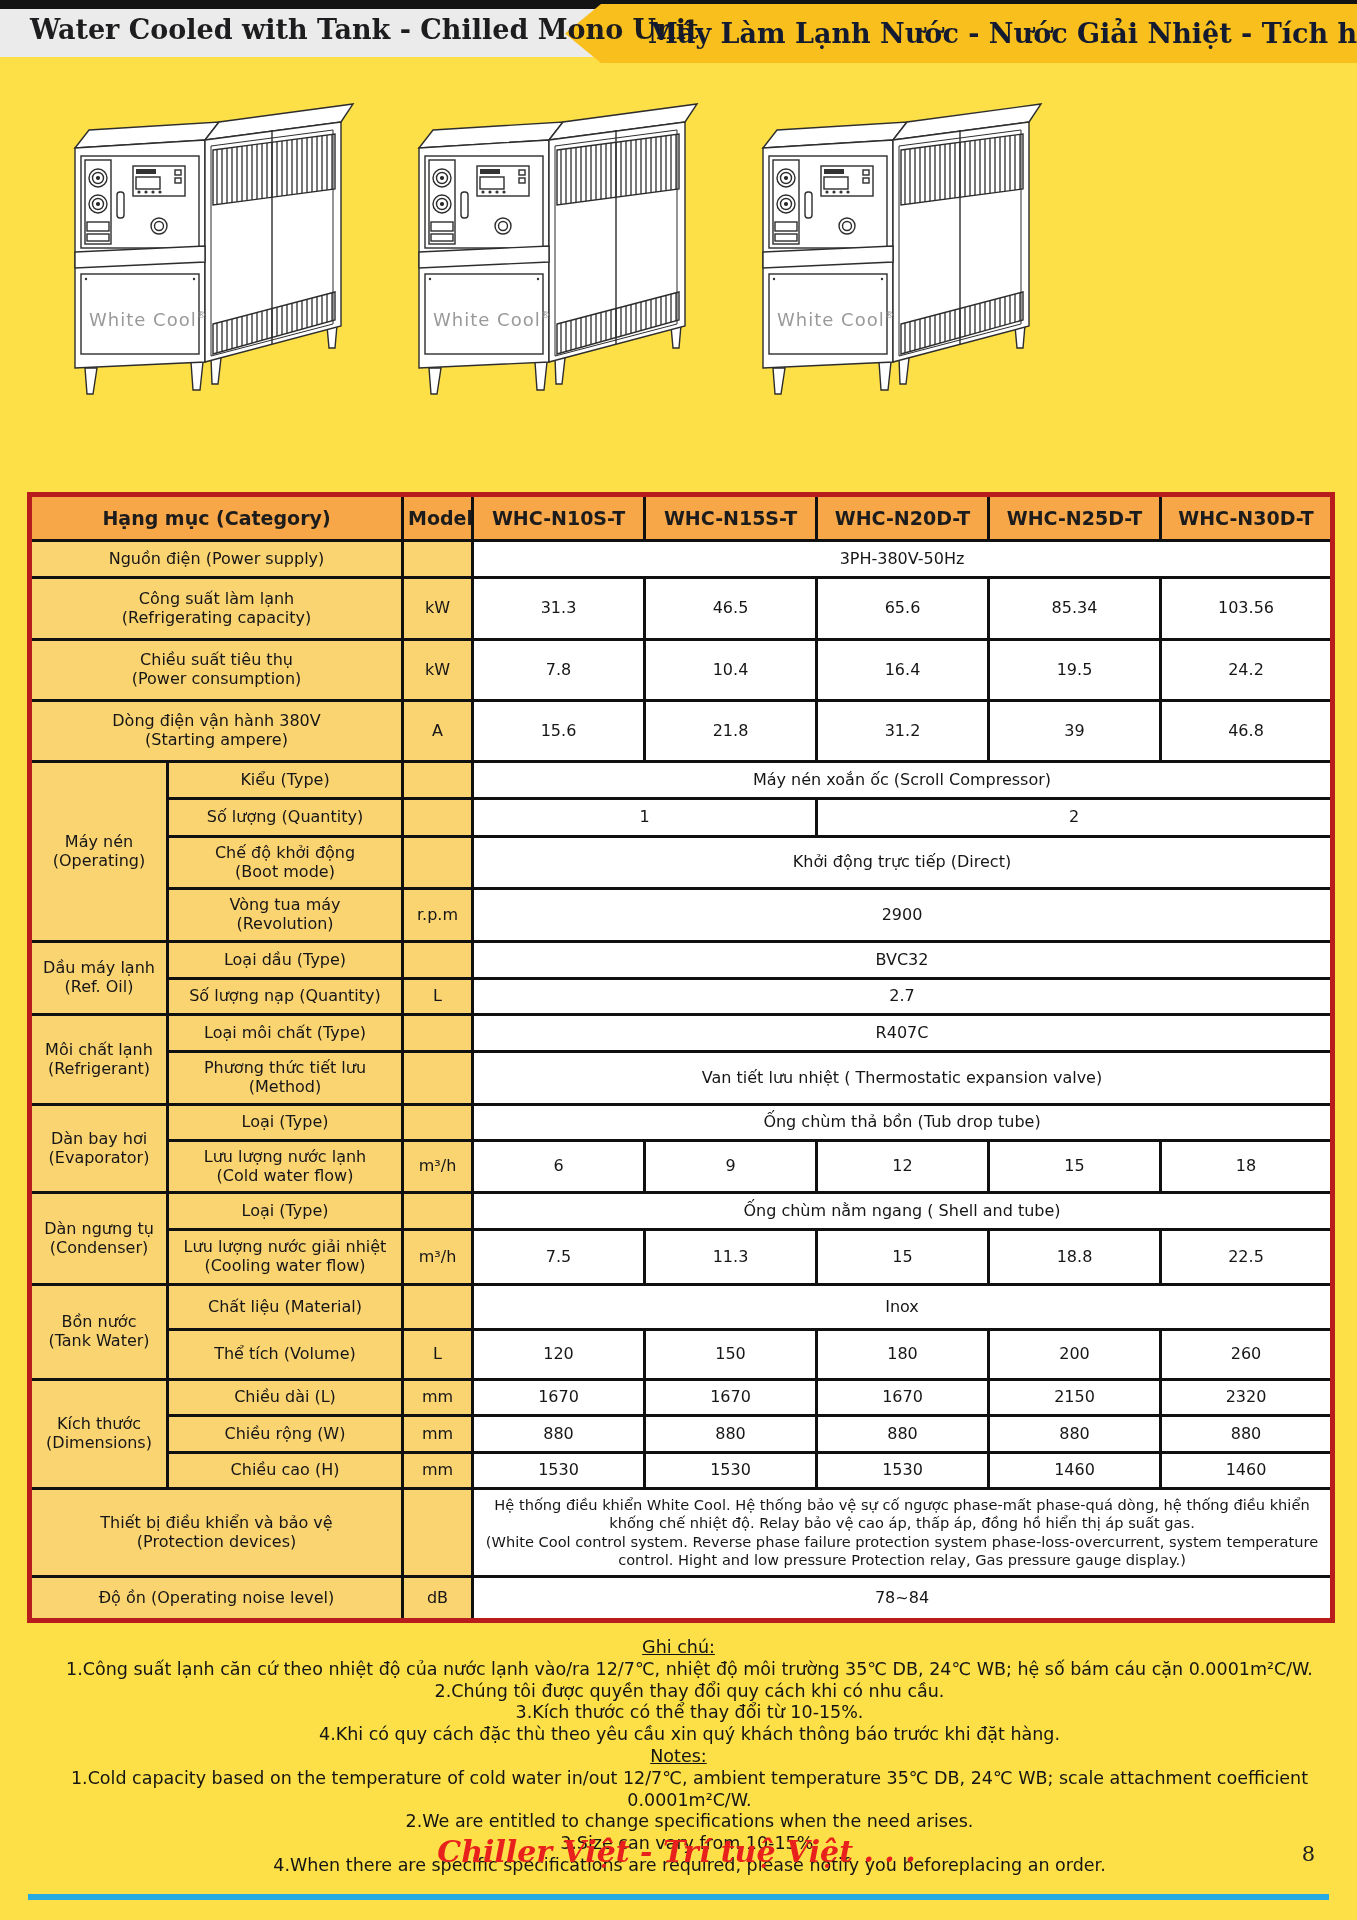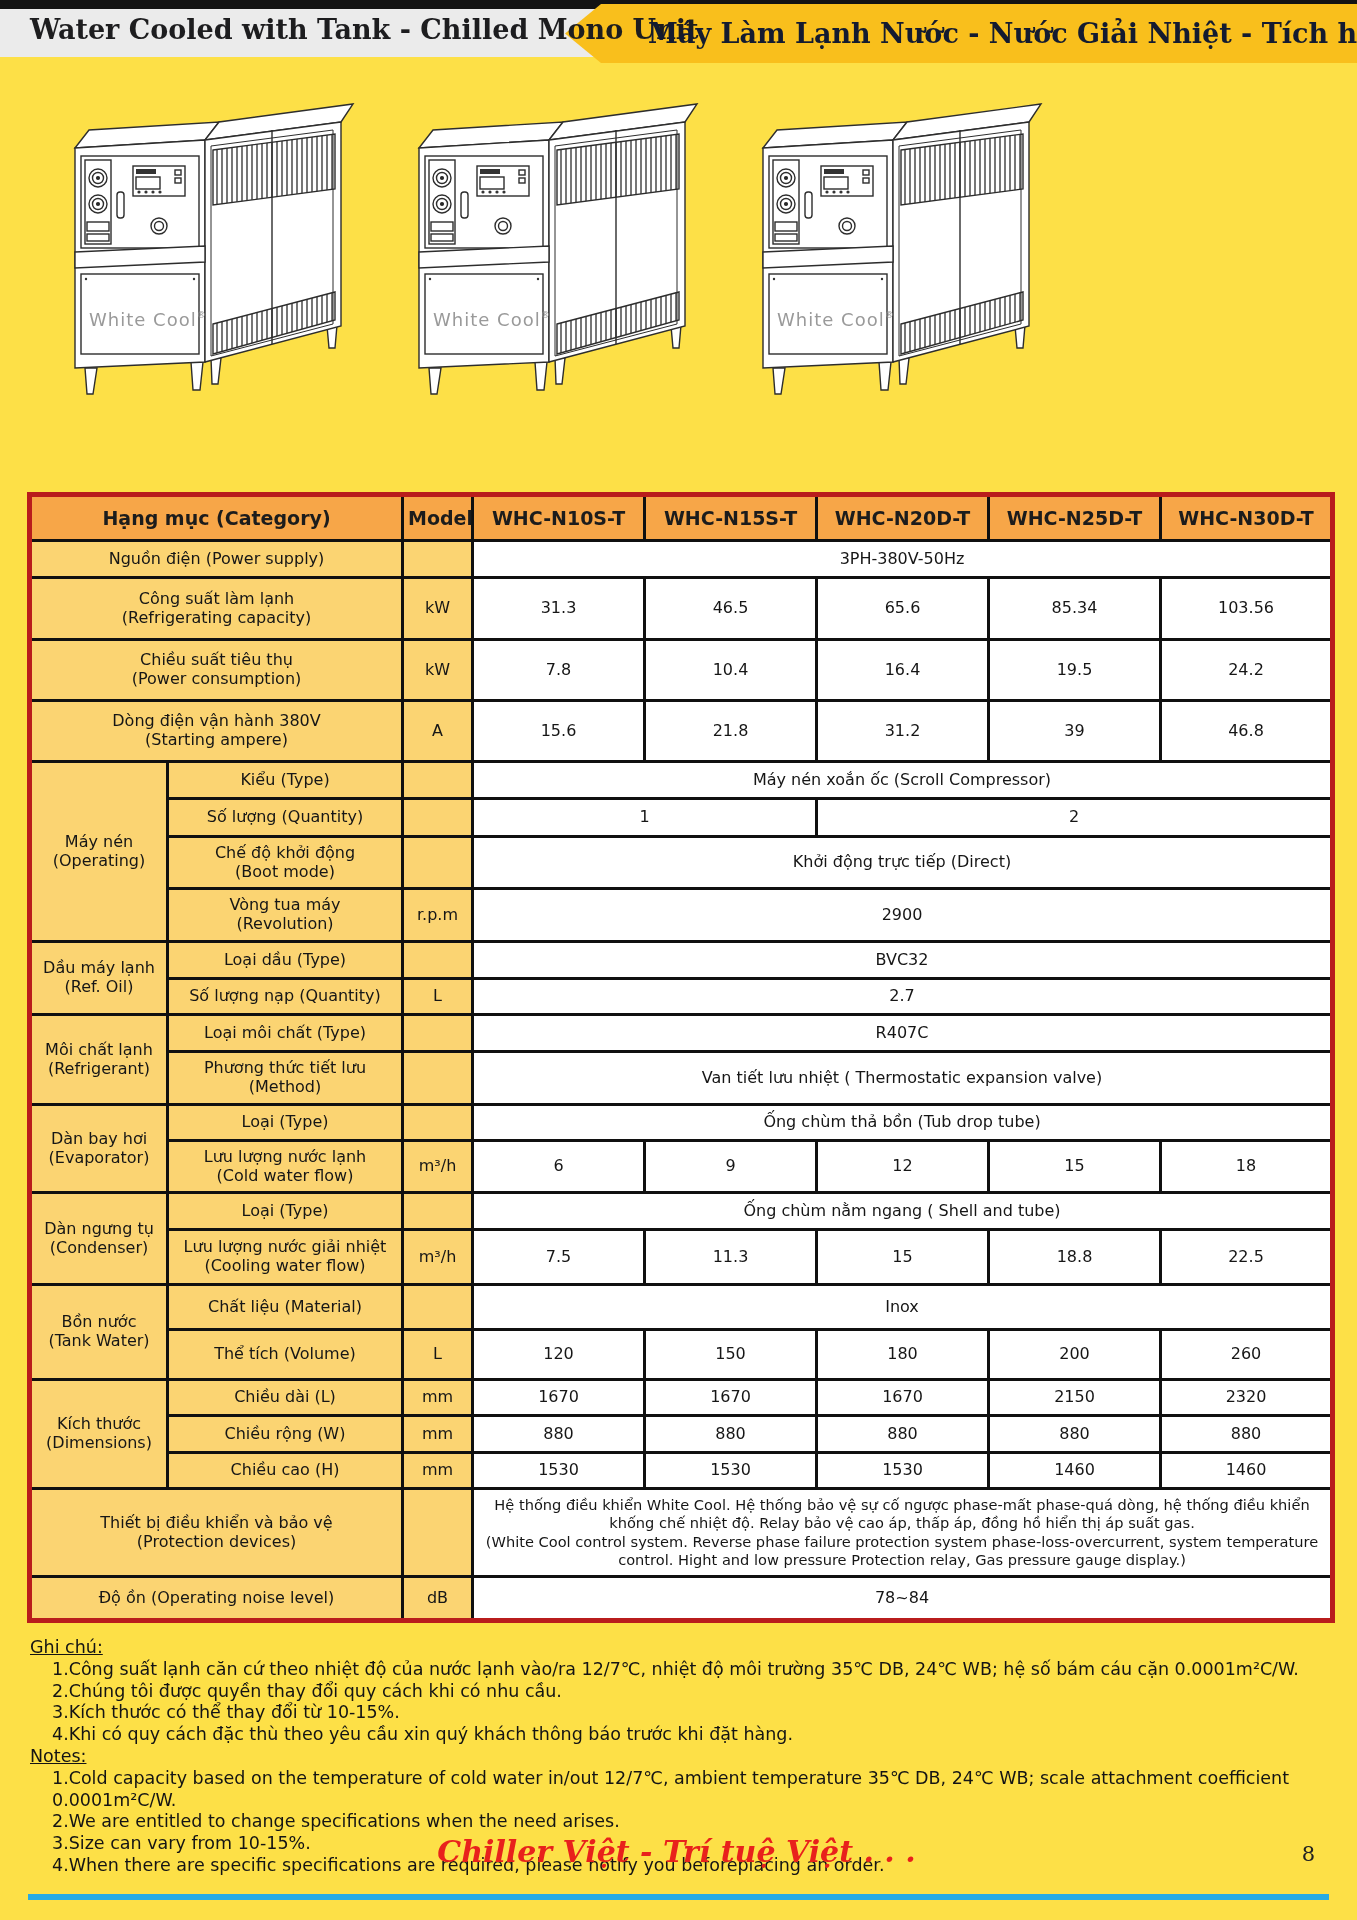--- a/index.html
+++ b/index.html
@@ -33,22 +33,22 @@
   .spec .l { display:block; }
   .spec .prot { font-size:14.6px; line-height:1.25; }
   tr.h37 td{height:37px} tr.h38 td{height:38px} tr.h36 td{height:36px}
   tr.h44 td{height:44px} tr.h45 td{height:45px} tr.h46 th{height:46px}
   tr.h50 td{height:50px} tr.h52 td{height:52px} tr.h53 td{height:53px}
   tr.h55 td{height:55px} tr.h61 td{height:61px} tr.h62 td{height:62px}
   tr.h88 td{height:88px}
 
   
   .notes { margin:14px 30px 0 30px; font-size:17.5px; color:#141414; line-height:21.8px; }
-  .notes .nh { text-decoration:underline; }
-  .notes .ni { padding-left:22px; }
+  .notes .nh { text-decoration:underline;text-align:center; }
+  .notes .ni { padding-left:22px;text-align:center; }
 
   
   .footer { position:absolute; left:0; right:0; bottom:18px; height:76px; }
   .slogan { position:absolute; left:0; right:4px; top:8px; text-align:center;
       font-family:"DejaVu Serif", serif; font-style:italic; font-weight:bold;
       font-size:30px; color:#e8211c; }
   .pagenum { position:absolute; right:42px; top:16px; font-family:"DejaVu Serif", serif;
       font-size:21px; color:#222; }
   .blueline { position:absolute; left:28px; right:28px; bottom:2px; height:6px; background:#29abe2; }
 </style>

